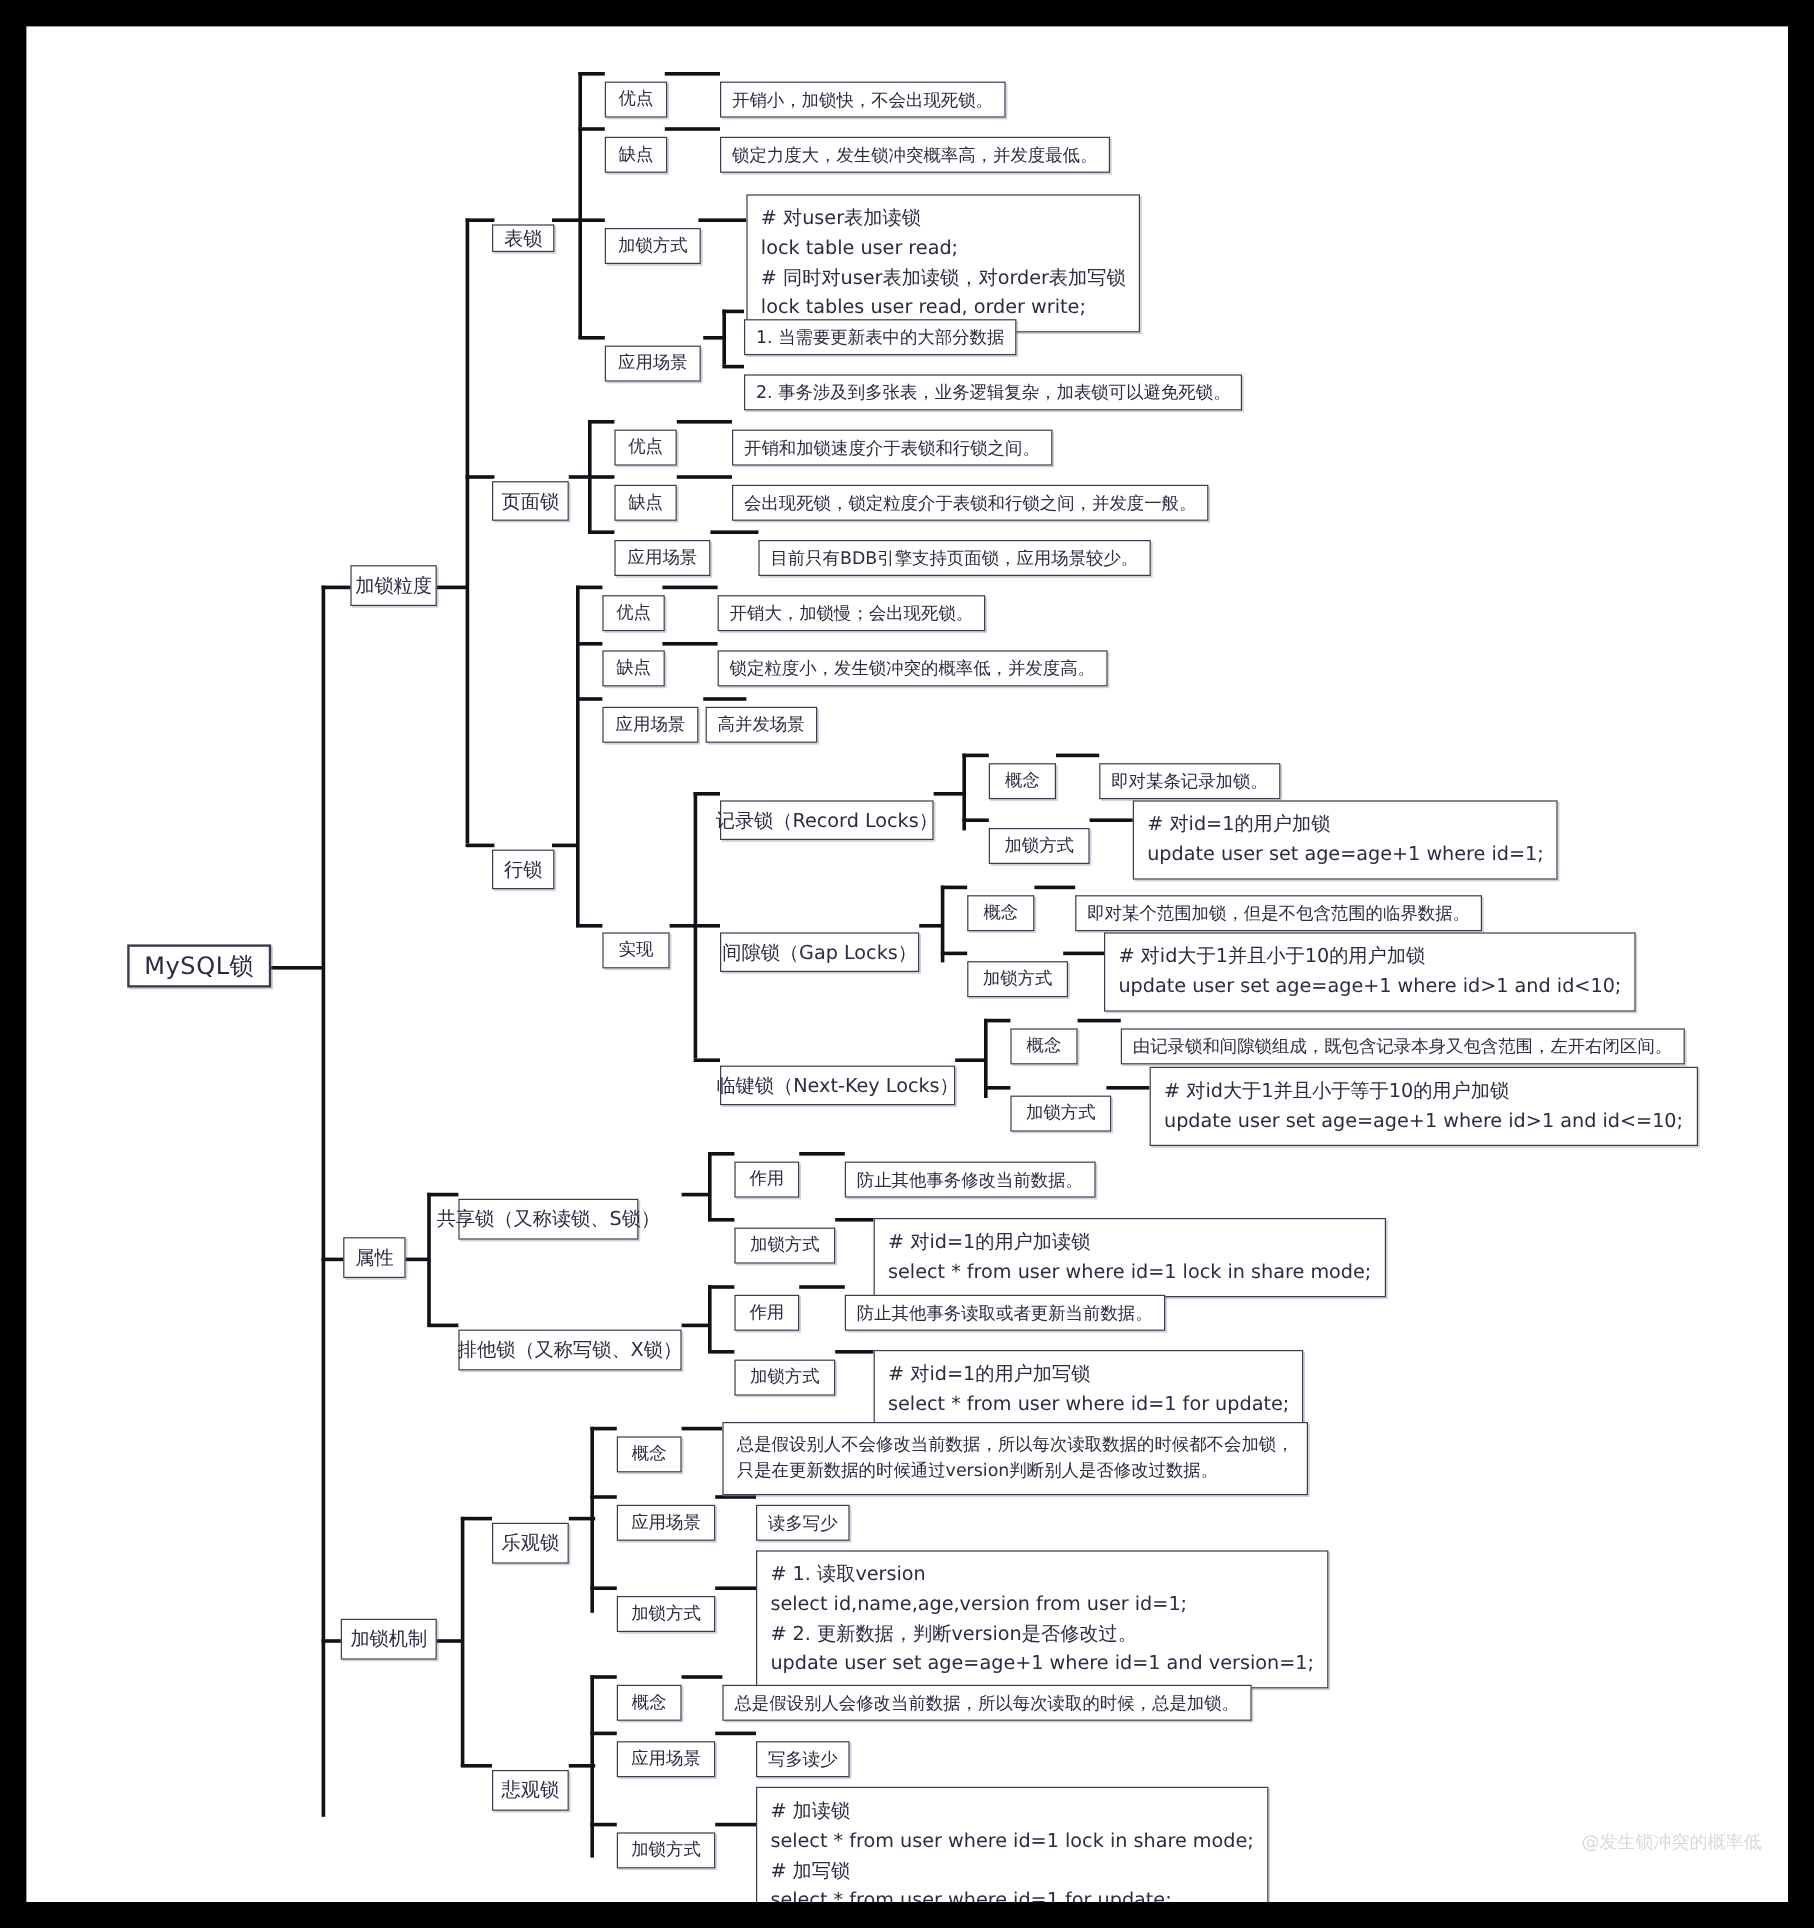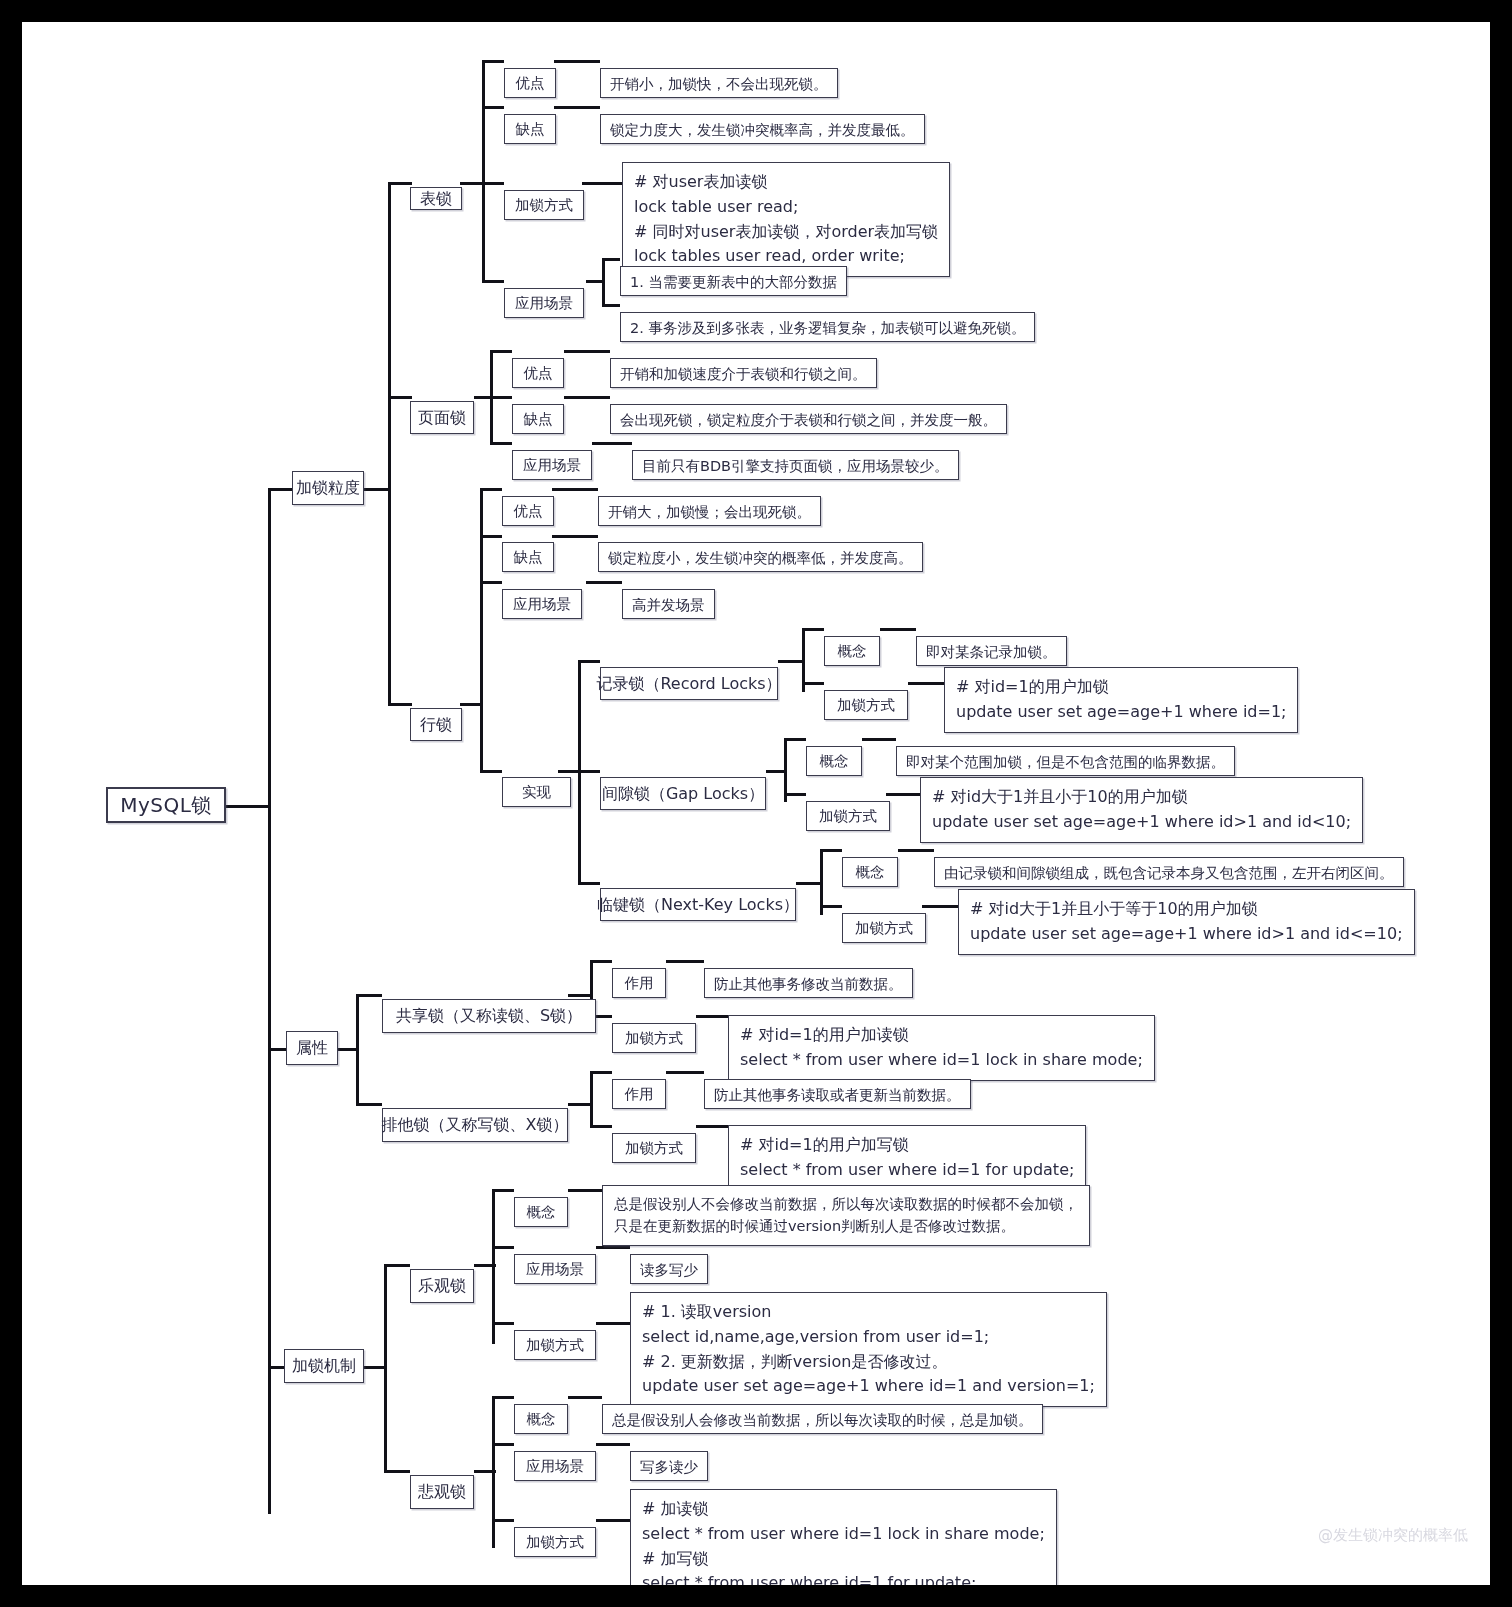--- a/index.html
+++ b/index.html
@@ -204,24 +204,24 @@
   <div class="node center" style="left:490px;top:336px;width:52px;height:30px;">优点</div>
   <div class="node center" style="left:490px;top:382px;width:52px;height:30px;">缺点</div>
   <div class="node center" style="left:490px;top:428px;width:80px;height:30px;">应用场景</div>
   <div class="node" style="left:588px;top:336px;height:30px;">开销和加锁速度介于表锁和行锁之间。</div>
   <div class="node" style="left:588px;top:382px;height:30px;">会出现死锁，锁定粒度介于表锁和行锁之间，并发度一般。</div>
   <div class="node" style="left:610px;top:428px;height:30px;">目前只有BDB引擎支持页面锁，应用场景较少。</div>
 
   <div class="node center" style="left:480px;top:474px;width:52px;height:30px;">优点</div>
   <div class="node center" style="left:480px;top:520px;width:52px;height:30px;">缺点</div>
   <div class="node center" style="left:480px;top:567px;width:80px;height:30px;">应用场景</div>
-  <div class="node center" style="left:480px;top:755px;width:69px;height:30px;">实现</div>
+  <div class="node center" style="left:480px;top:755px;width:56px;height:30px;">实现</div>
   <div class="node" style="left:576px;top:474px;height:30px;">开销大，加锁慢；会出现死锁。</div>
   <div class="node" style="left:576px;top:520px;height:30px;">锁定粒度小，发生锁冲突的概率低，并发度高。</div>
-  <div class="node" style="left:600px;top:567px;height:30px;">高并发场景</div>
+  <div class="node" style="left:566px;top:567px;height:30px;font-family:Liberation Mono, monospace;">高并发场景</div>
 
   <div class="node center big" style="left:578px;top:645px;width:178px;height:33px;">记录锁（Record Locks）</div>
   <div class="node center big" style="left:578px;top:755px;width:166px;height:33px;">间隙锁（Gap Locks）</div>
   <div class="node center big" style="left:578px;top:866px;width:196px;height:33px;">临键锁（Next-Key Locks）</div>
 
   <div class="node center" style="left:802px;top:614px;width:56px;height:30px;">概念</div>
   <div class="node center" style="left:802px;top:668px;width:84px;height:30px;">加锁方式</div>
   <div class="node" style="left:894px;top:614px;height:30px;">即对某条记录加锁。</div>
   <div class="node multiline code" style="left:922px;top:645px;"># 对id=1的用户加锁
 update user set age=age+1 where id=1;</div>
@@ -231,21 +231,21 @@
   <div class="node" style="left:874px;top:724px;height:30px;">即对某个范围加锁，但是不包含范围的临界数据。</div>
   <div class="node multiline code" style="left:898px;top:755px;"># 对id大于1并且小于10的用户加锁
 update user set age=age+1 where id&gt;1 and id&lt;10;</div>
 
   <div class="node center" style="left:820px;top:835px;width:56px;height:30px;">概念</div>
   <div class="node center" style="left:820px;top:891px;width:84px;height:30px;">加锁方式</div>
   <div class="node" style="left:912px;top:835px;height:30px;">由记录锁和间隙锁组成，既包含记录本身又包含范围，左开右闭区间。</div>
   <div class="node multiline code" style="left:936px;top:867px;"># 对id大于1并且小于等于10的用户加锁
 update user set age=age+1 where id&gt;1 and id&lt;=10;</div>
 
-  <div class="node center big" style="left:360px;top:977px;width:214px;height:34px;text-align:center;">共享锁（又称读锁、S锁）</div>
+  <div class="node center big" style="left:360px;top:977px;width:150px;height:34px;text-align:center;">共享锁（又称读锁、S锁）</div>
   <div class="node center big" style="left:360px;top:1086px;width:186px;height:34px;">排他锁（又称写锁、X锁）</div>
 
   <div class="node center" style="left:590px;top:946px;width:54px;height:30px;">作用</div>
   <div class="node center" style="left:590px;top:1001px;width:84px;height:30px;">加锁方式</div>
   <div class="node" style="left:682px;top:946px;height:30px;">防止其他事务修改当前数据。</div>
   <div class="node multiline code" style="left:706px;top:993px;"># 对id=1的用户加读锁
 select * from user where id=1 lock in share mode;</div>
 
   <div class="node center" style="left:590px;top:1057px;width:54px;height:30px;">作用</div>
   <div class="node center" style="left:590px;top:1111px;width:84px;height:30px;">加锁方式</div>

